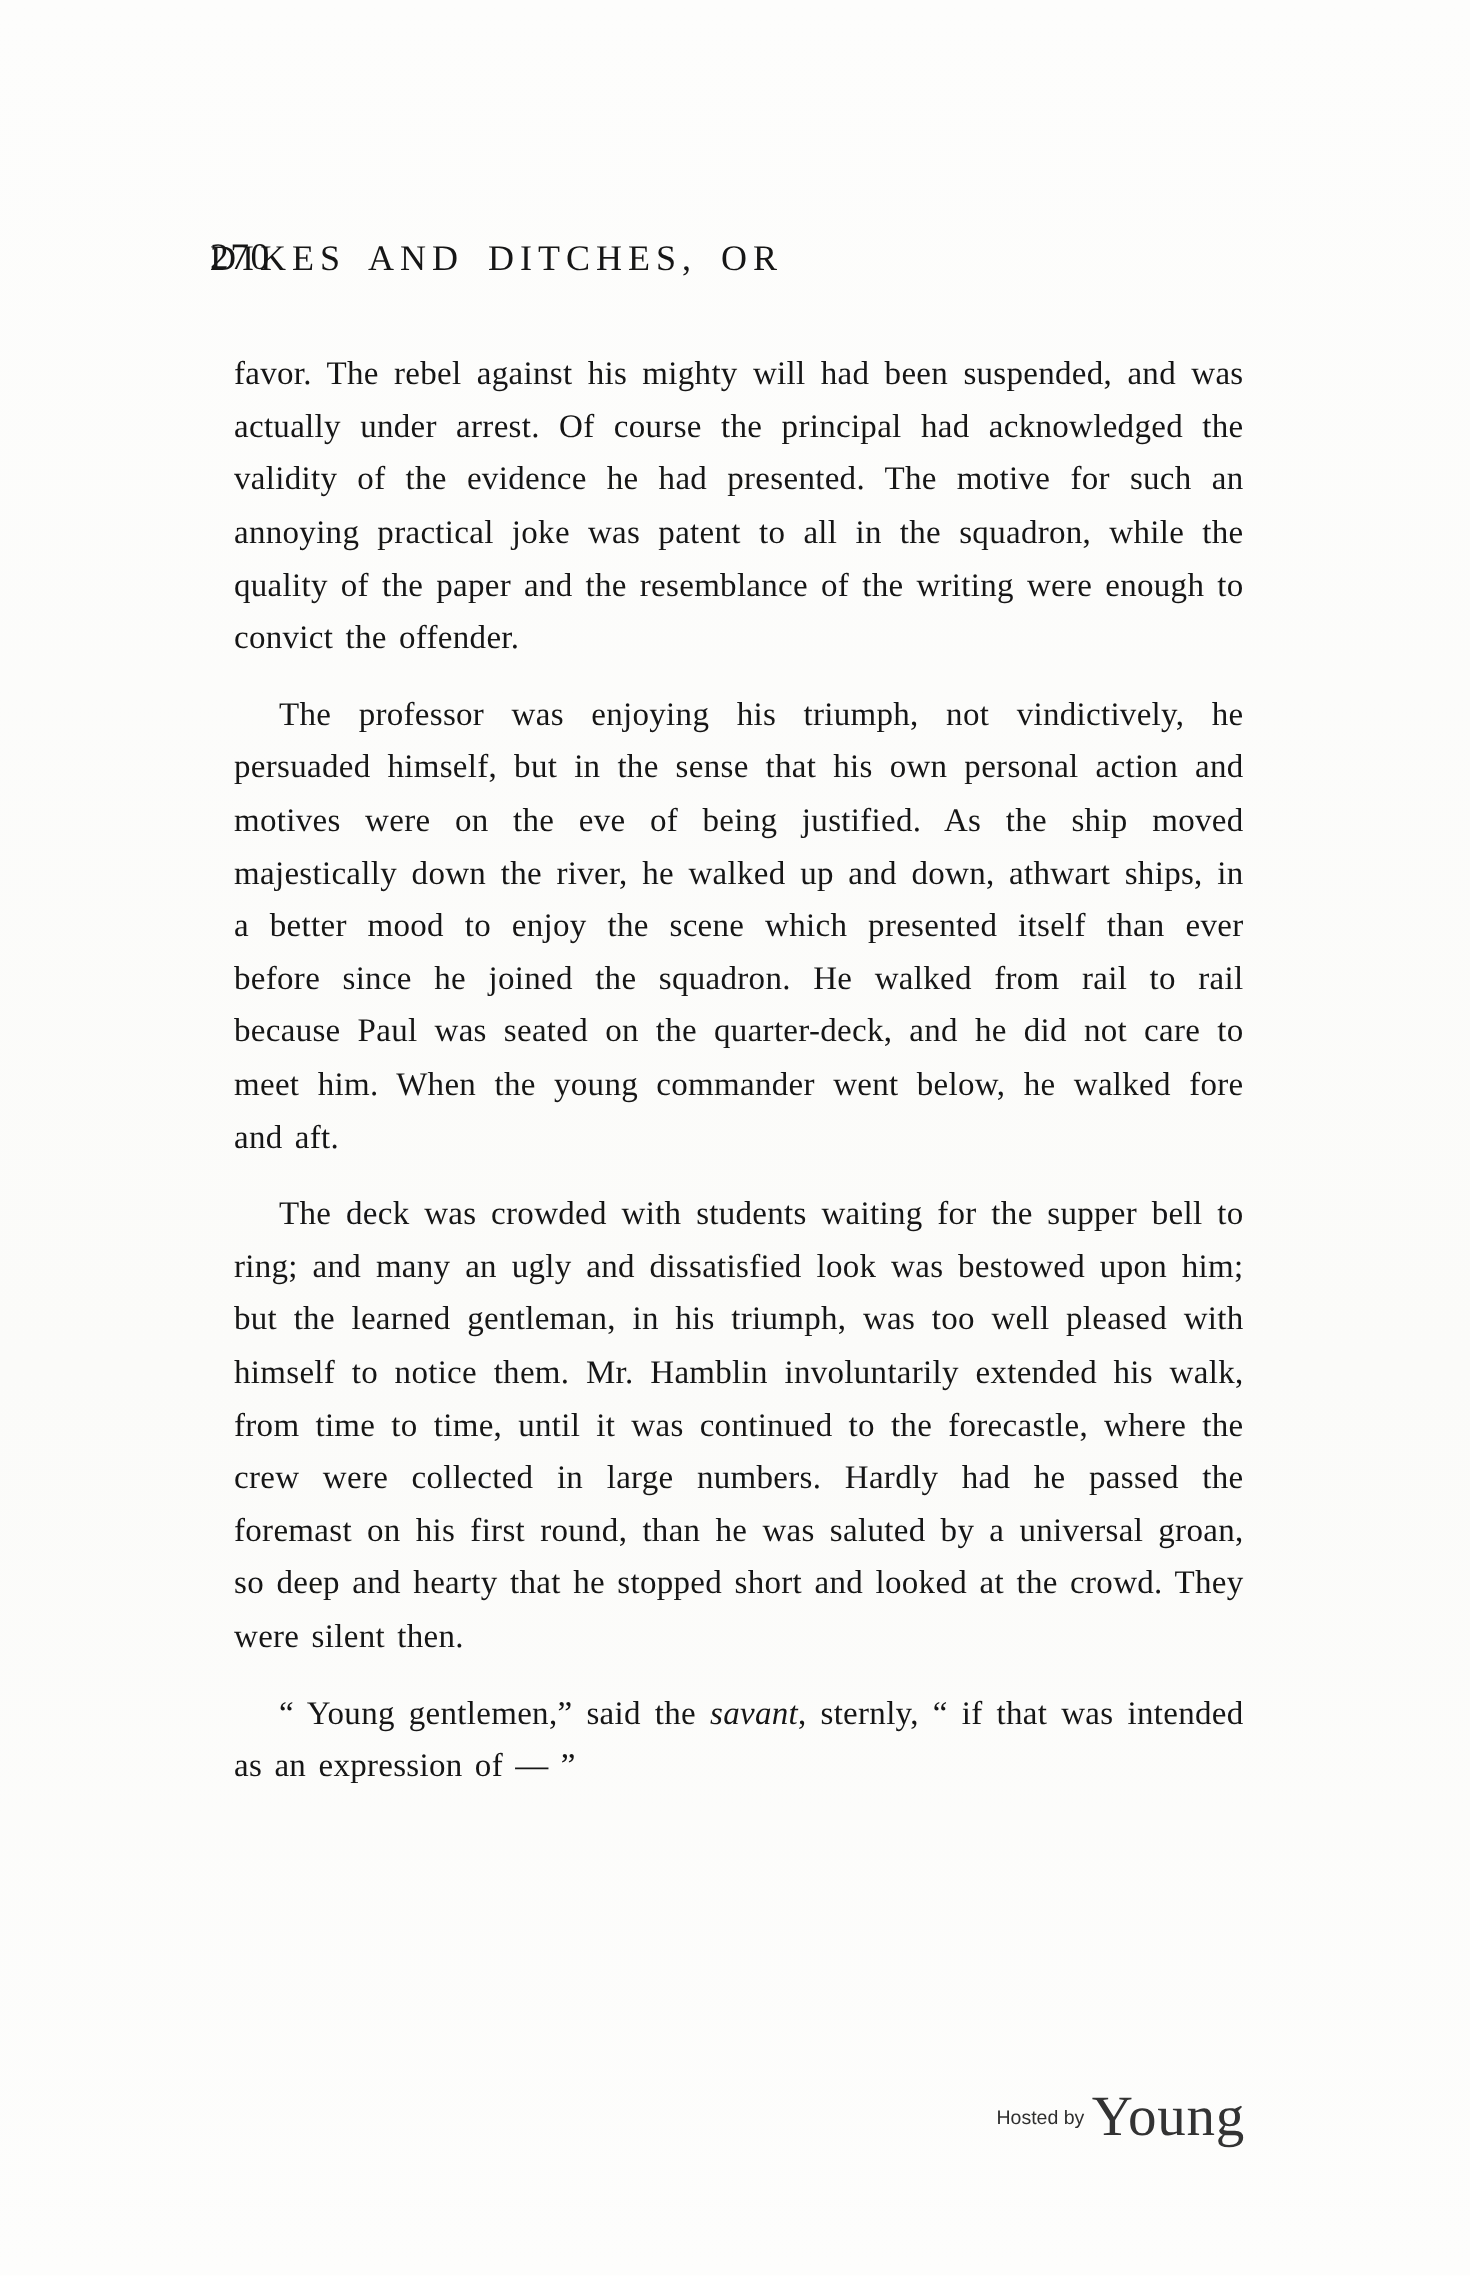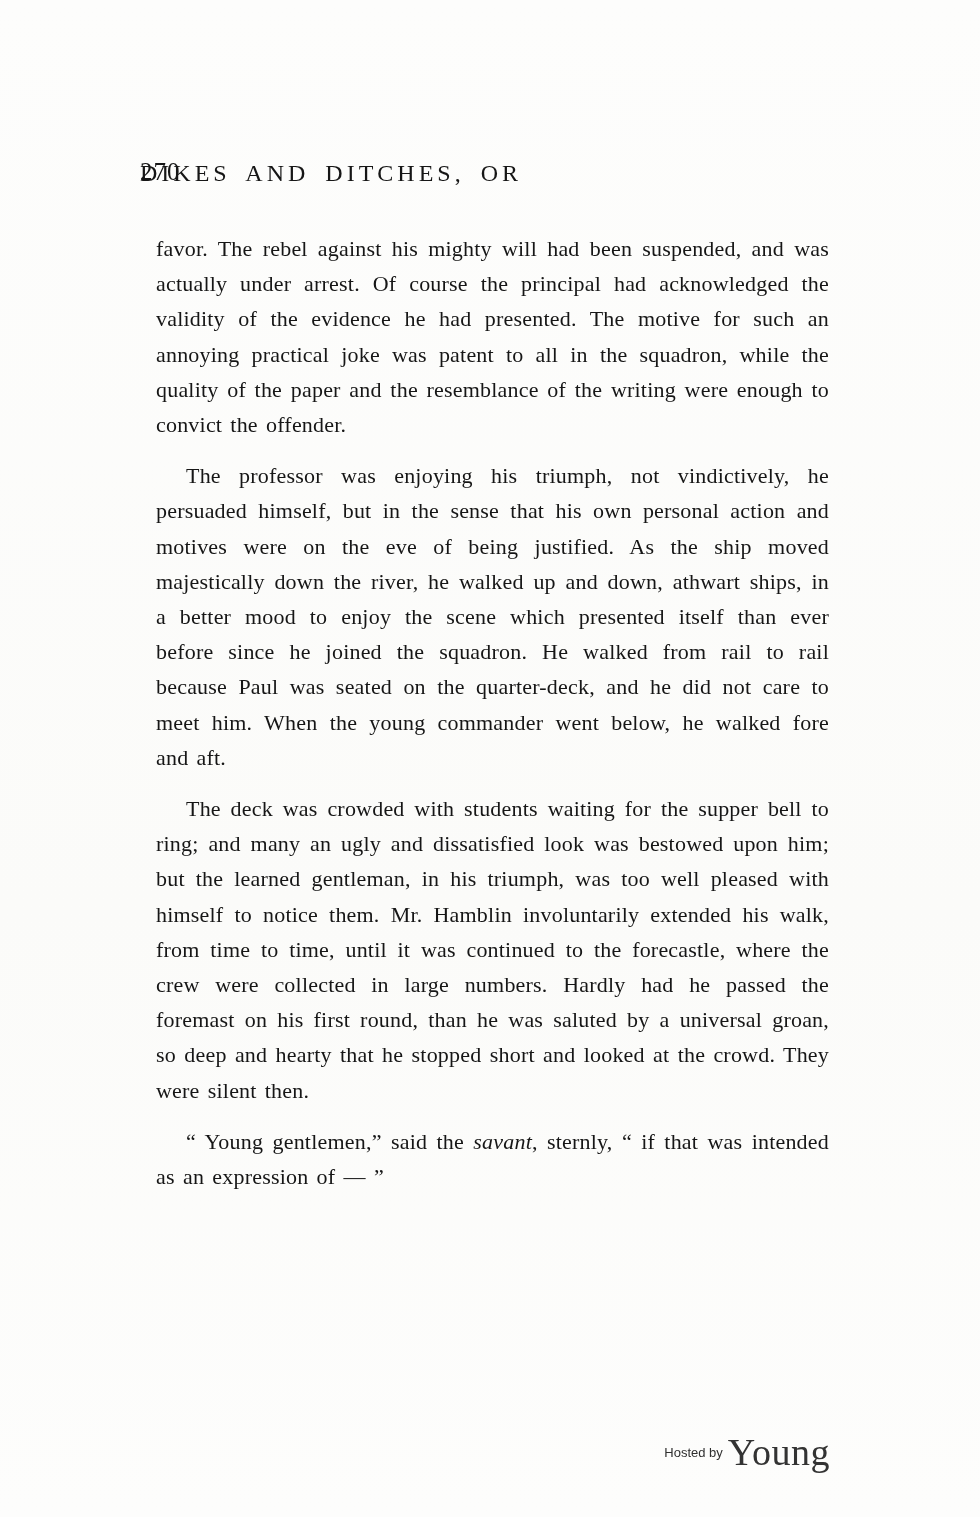--- a/index.html
+++ b/index.html
@@ -66,21 +66,20 @@
   .body-text p.indent {
     text-indent: 30px;
   }
   .footer {
     position: absolute;
     right: 150px;
     top: 1392px;
     display: flex;
     align-items: center;
     color: #3c3c3c;
-    margin-top: 41px;
   }
   .hosted-by {
     font-family: "Liberation Sans", sans-serif;
     font-size: 13px;
     margin-right: 5px;
     color: #2f2f2f;
   }
   .google-logo {
     font-family: "Liberation Serif", serif;
     font-size: 38px;

